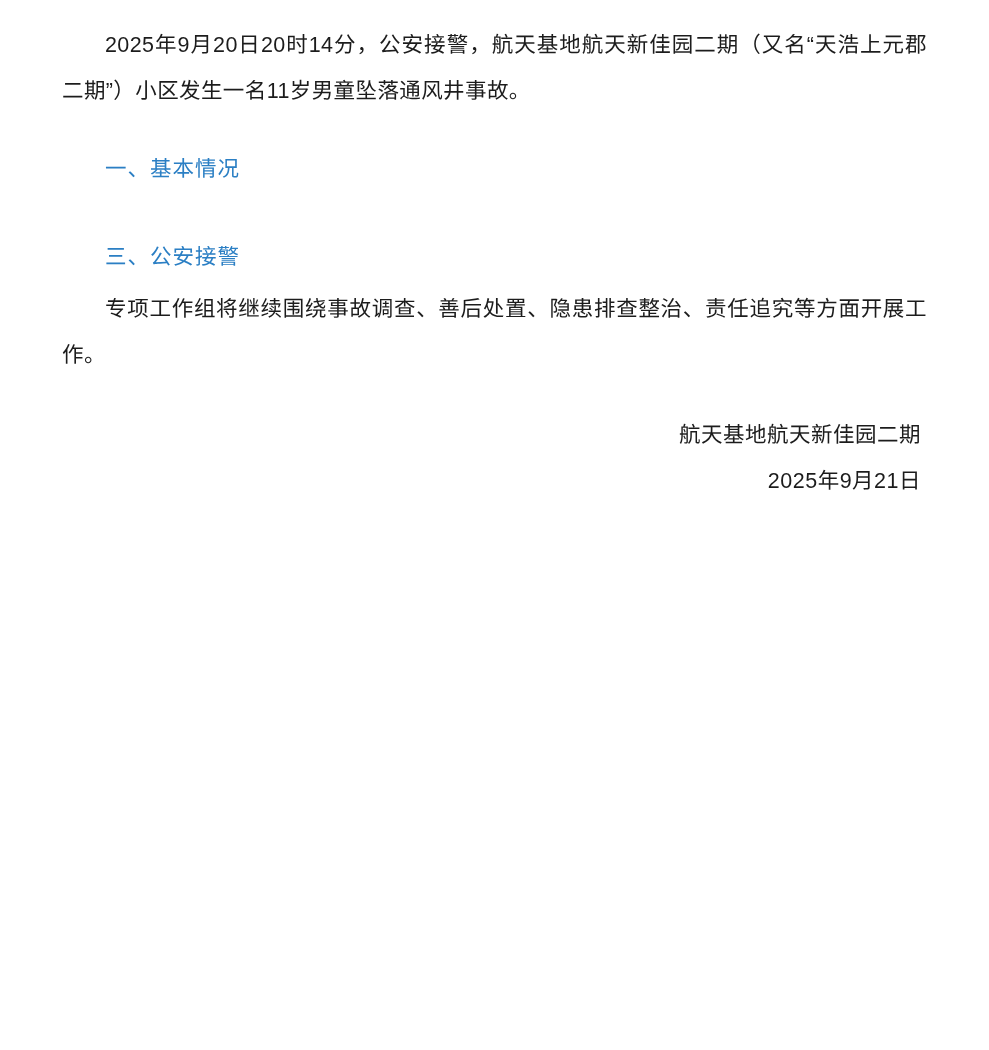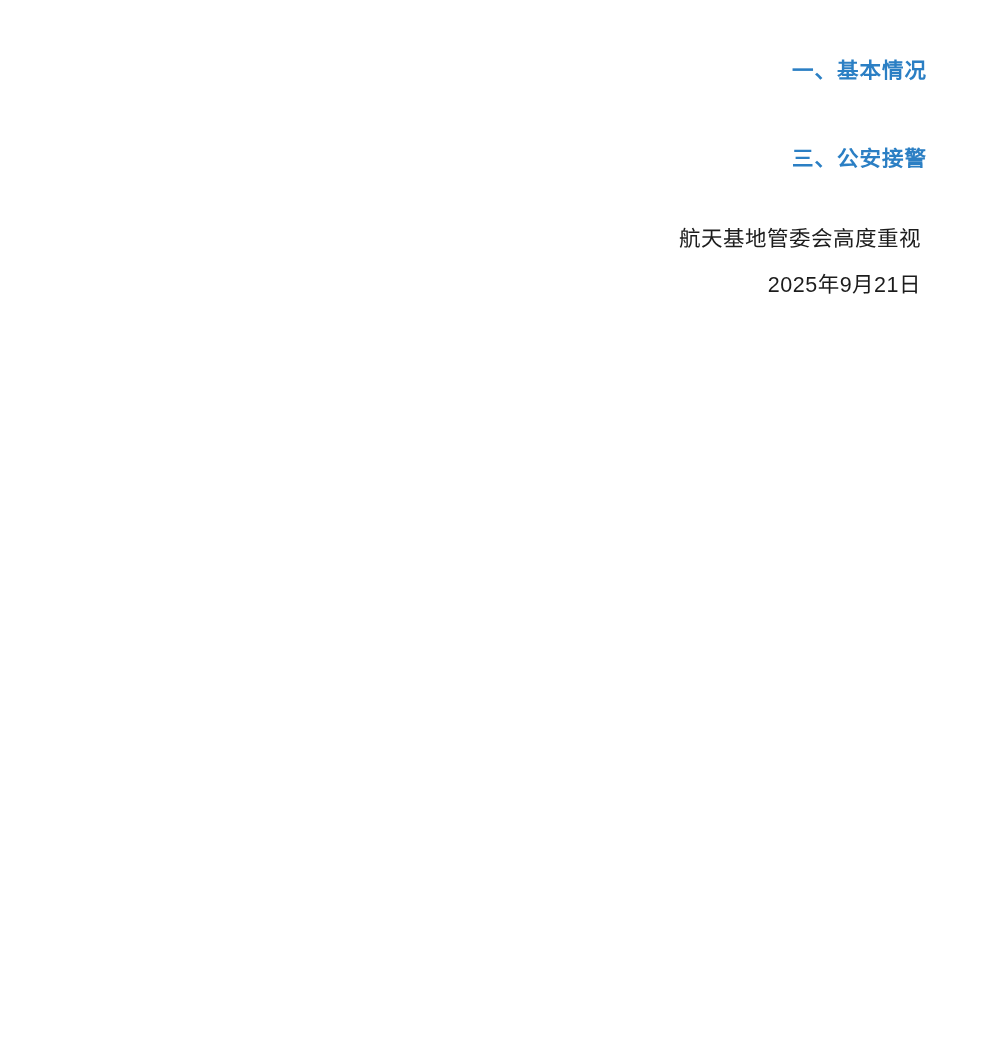--- a/index.html
+++ b/index.html
@@ -27,54 +27,55 @@
     text-align: justify;
     text-justify: inter-ideograph;
     letter-spacing: 0.4px;
     text-indent: 2em;
     margin: 0 0 6px 0;
     color: #1c1c1c;
   }
   .section-heading {
     font-size: 21.5px;
     line-height: 46px;
-    font-weight: bold;
+    font-weight: normal;
     color: #2b7fc4;
     text-indent: 2em;
     letter-spacing: 1px;
     margin: 16px 0 6px 0;
-    text-align: right;
   }
   .spacer-sm { height: 10px; }
   .signature {
     margin-top: 34px;
     text-align: right;
     font-size: 21.5px;
     line-height: 46px;
     letter-spacing: 0.5px;
     color: #1c1c1c;
     padding-right: 6px;
   }
   .signature div { white-space: nowrap; }
 </style>
 </head>
 <body>
 
 <div class="page">
 
+  <p class="para">2025年9月20日20时14分，公安接警，航天基地航天新佳园二期（又名“天浩上元郡二期”）小区发生一名11岁男童坠落通风井事故。</p>
 
   <div class="spacer-sm"></div>
 
   <h2 class="section-heading">一、基本情况</h2>
 
   <div class="spacer-sm"></div>
 
 
   <div class="spacer-sm"></div>
 
   <h2 class="section-heading">三、公安接警</h2>
+  <p class="para">专项工作组将继续围绕事故调查、善后处置、隐患排查整治、责任追究等方面开展工作。</p>
 
   <div class="signature">
-    <div>航天基地管委会高度重视</div>
+    <div>航天基地航天新佳园二期</div>
     <div>2025年9月21日</div>
   </div>
 
 </div>
 
 </body></html>

